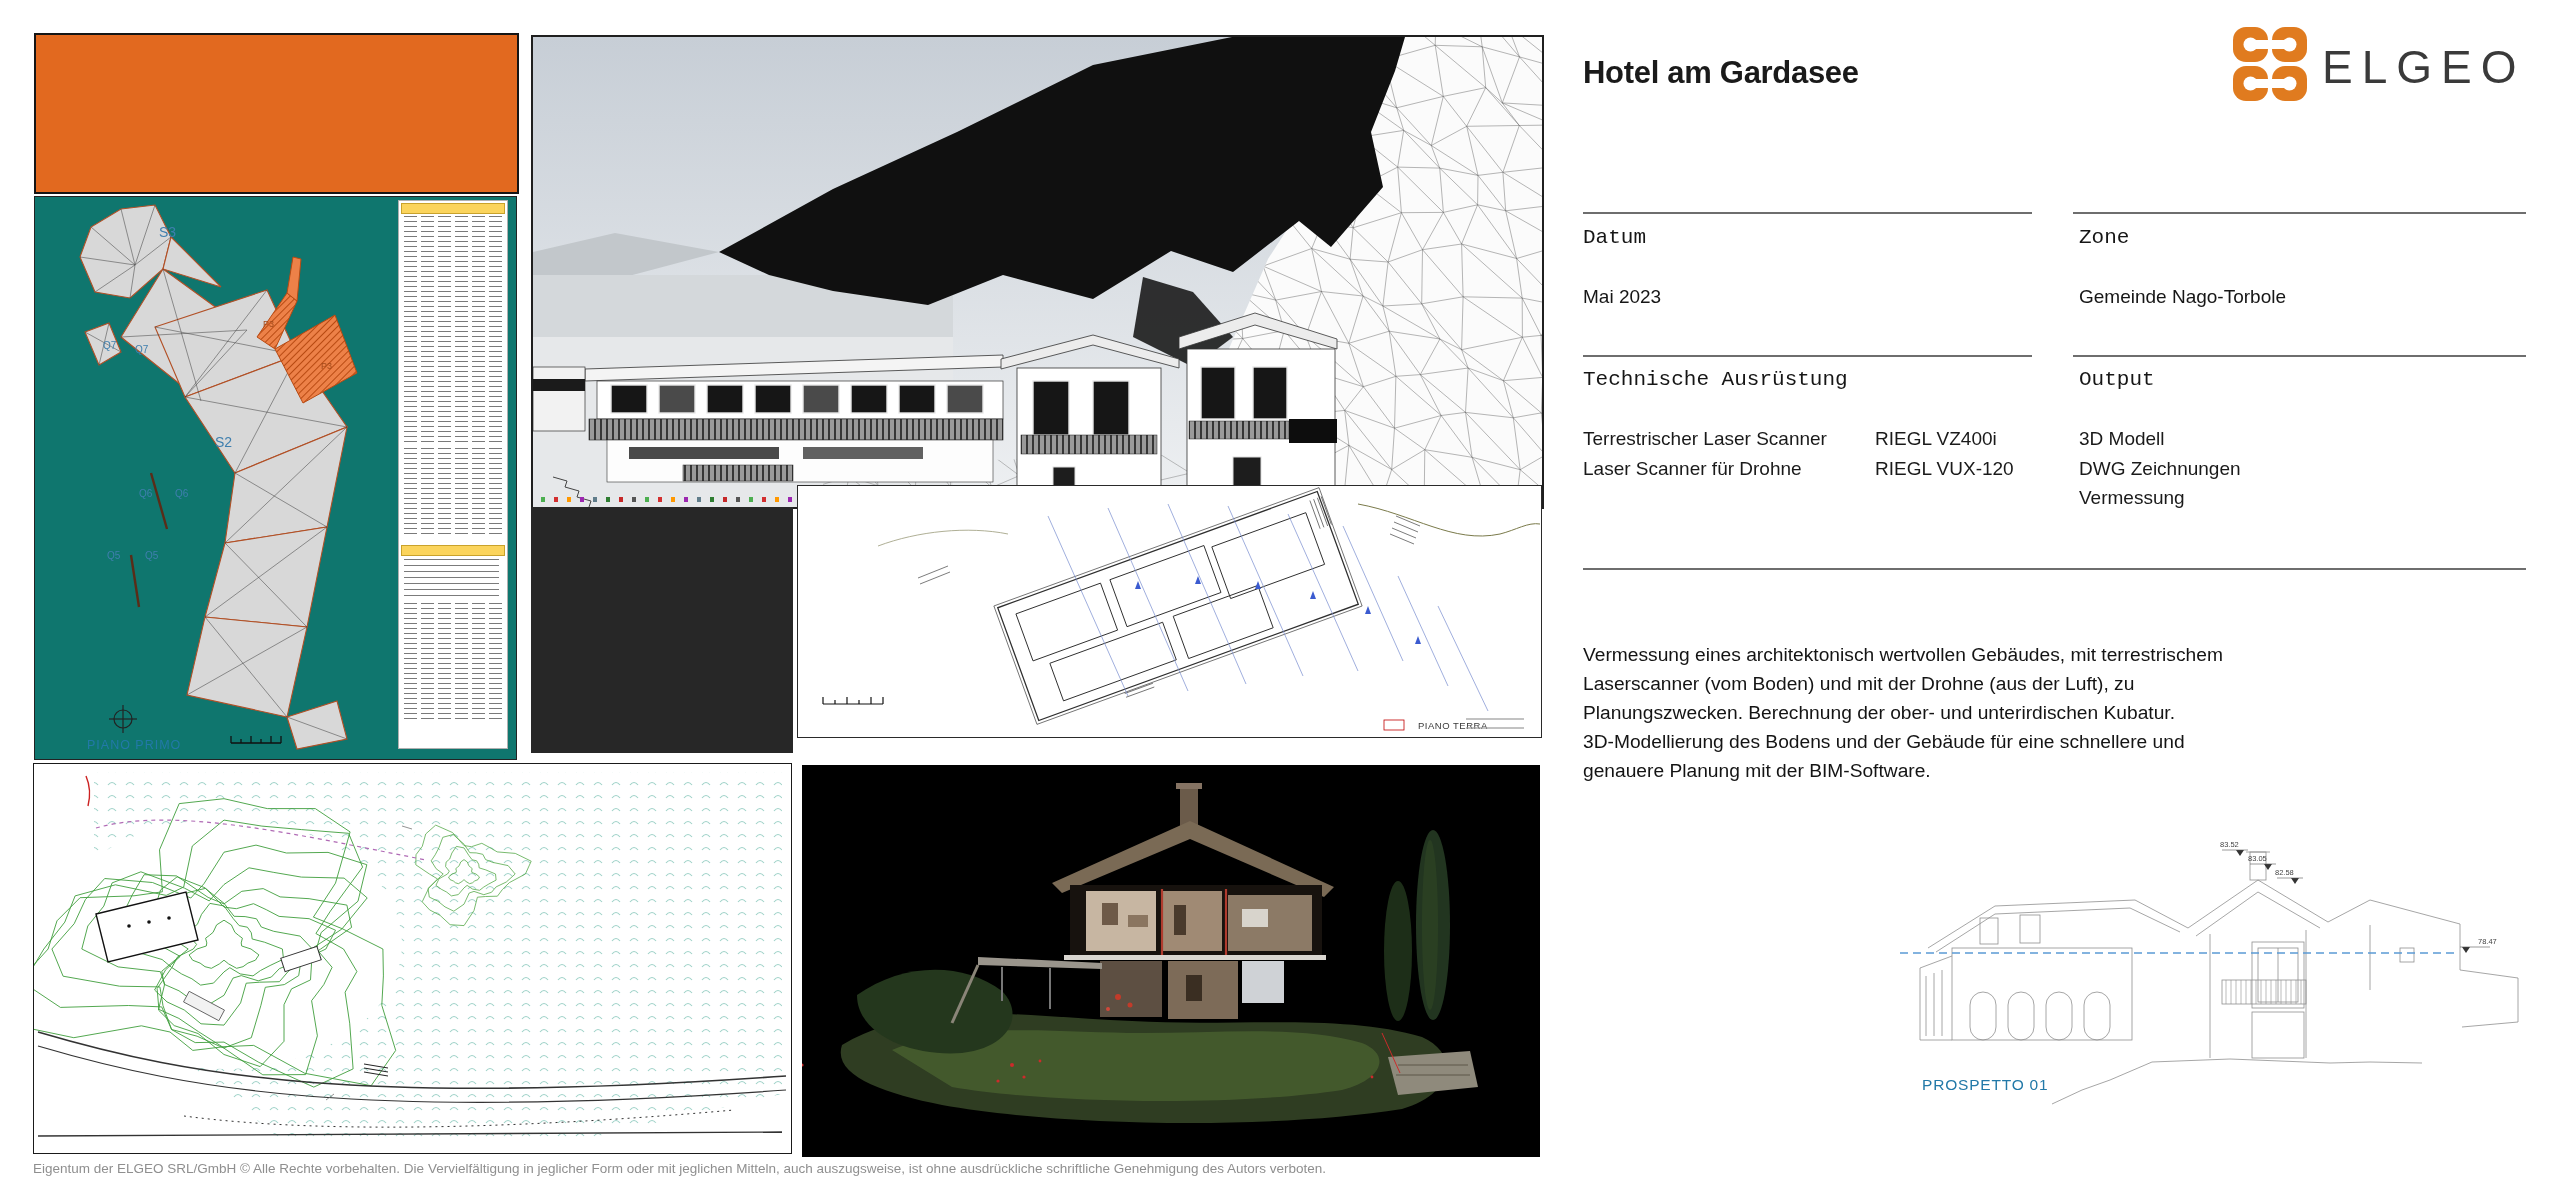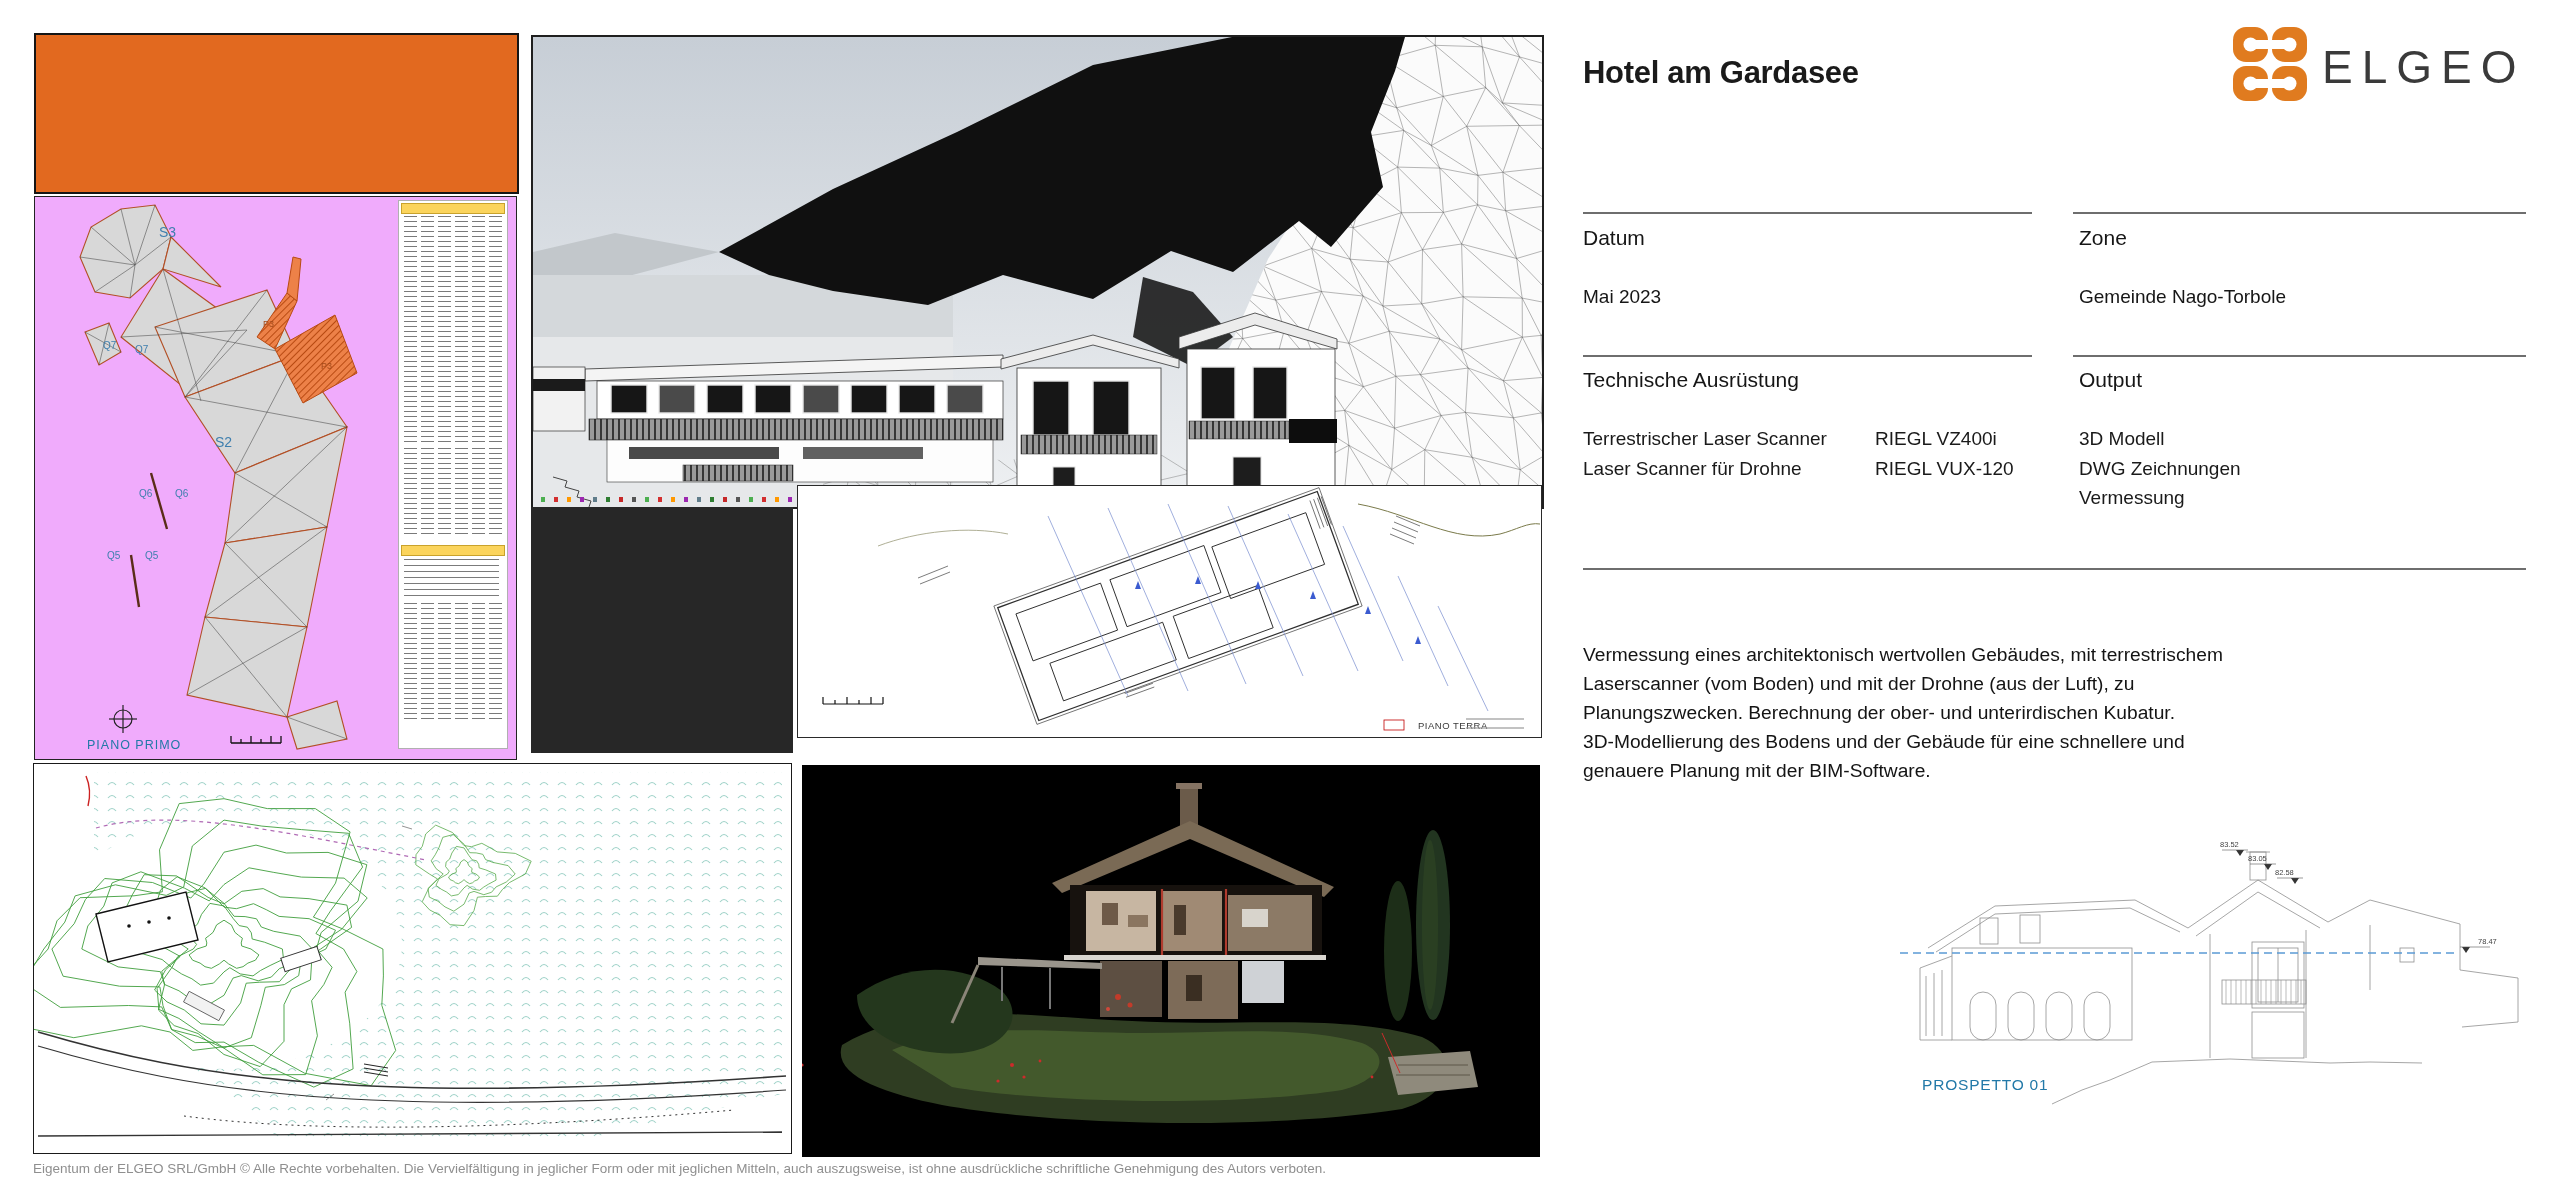--- a/index.html
+++ b/index.html
@@ -2,40 +2,40 @@
 <html><head>
 <meta charset="utf-8">
 <style>
   html,body{margin:0;padding:0;background:#fff;}
   body{font-family:"Liberation Sans",sans-serif;color:#1a1a1a;}
   #page{position:relative;width:2555px;height:1187px;background:#fff;overflow:hidden;}
   .abs{position:absolute;}
   .panel{position:absolute;background:#fff;}
   
   #orange-rect{left:34px;top:33px;width:481px;height:157px;background:#E2691F;border:2px solid #151515;}
-  #plan-box{left:34px;top:196px;width:481px;height:562px;border:1.5px solid #232323;background:#f0abfc;}
+  #plan-box{left:34px;top:196px;width:481px;height:562px;border:1.5px solid #232323;background:#0f766e;}
   #plan-box svg{position:absolute;left:0;top:0;}
   
   #calc-table{position:absolute;left:363px;top:3px;width:108px;height:547px;background:#fff;border:1px solid #b0b0b0;}
   .tbl-head{position:absolute;left:2px;right:2px;height:9px;background:#FBD45C;border:1px solid #c9a22b;}
   .tbl-rows{position:absolute;left:5px;right:5px;background-image:
       repeating-linear-gradient(to right, transparent 0 13px, #fff 13px 17px),
       repeating-linear-gradient(to bottom, rgba(70,70,70,.72) 0 1px, transparent 1px 5px);}
   .tbl-para{position:absolute;left:5px;right:8px;background-image:
       repeating-linear-gradient(to bottom, rgba(90,90,90,.8) 0 1px, transparent 1px 6px);}
   
   #model-box{left:531px;top:35px;width:1009px;height:470px;border:2px solid #1f1f1f;background:#fff;}
   #dark-box{left:531px;top:507px;width:262px;height:246px;background:#272727;}
   #terra-box{left:797px;top:485px;width:743px;height:251px;border:1.5px solid #2a2a2a;background:#fff;}
   #contour-box{left:33px;top:763px;width:757px;height:389px;border:1.5px solid #1a1a1a;background:#fff;}
   #cloud-box{left:802px;top:765px;width:738px;height:392px;background:#000;}
   
   .rule{position:absolute;height:1.5px;background:#6e6e6e;}
   #page-title{left:1583px;top:55px;font-size:31px;font-weight:700;letter-spacing:-0.3px;}
-  .field-label{position:absolute;font-size:21px;color:#161616;}
+  .field-label{position:absolute;font-size:21px;color:#161616;font-family:Liberation Mono, monospace;}
   .field-value{position:absolute;font-size:19px;color:#161616;}
   .equip-row{display:flex;line-height:29.5px;font-size:19px;}
   .equip-row .dev{min-width:276px;padding-right:16px;}
   #output-list div{line-height:29.5px;font-size:19px;}
   #description{left:1583px;top:640px;width:720px;font-size:19.2px;line-height:29px;color:#141414;}
   
   #logo{left:2232px;top:26px;width:300px;height:84px;}
   #logo-word{position:absolute;left:90px;top:14px;font-size:46px;letter-spacing:9px;color:#3a3a3a;font-weight:400;}
   
   #prospetto-box{left:1900px;top:830px;width:655px;height:292px;background:#fff;}

